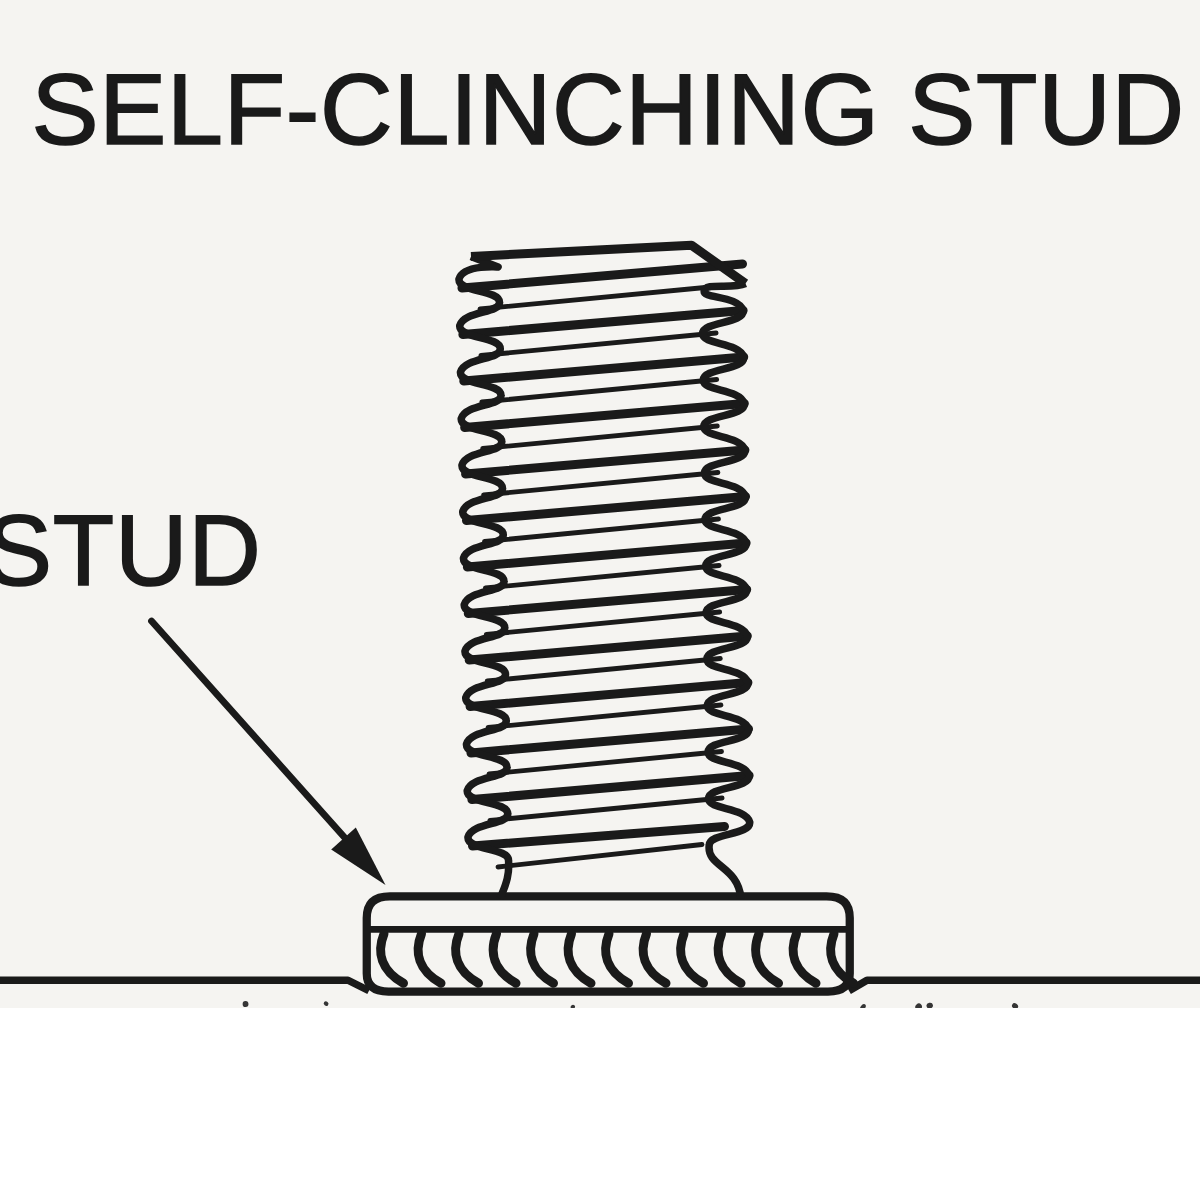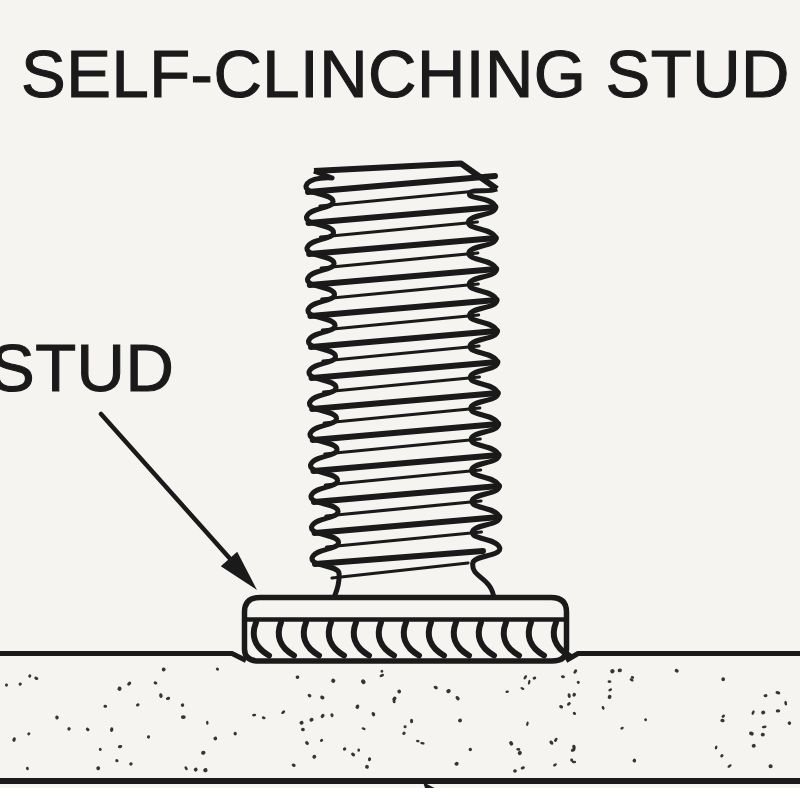--- a/index.html
+++ b/index.html
@@ -1,18 +1,18 @@
 <!DOCTYPE html>
 <html style="--ink: #1a1a1a; --paper: #f5f4f1;"><head>
 <meta charset="utf-8">
 <style>
   html,body{margin:0;padding:0;}
   .canvas{
     position:relative;
-    width:800px;height:788px;
+    width:800px;height:672px;
     background:var(--paper,#f5f4f1);
     overflow:hidden;
     font-family:"Liberation Sans", sans-serif;
   }
   .fig-title{
     position:absolute;
     top:40px;left:21px;
     font-size:67px;
     line-height:1;
     letter-spacing:0.5px;

